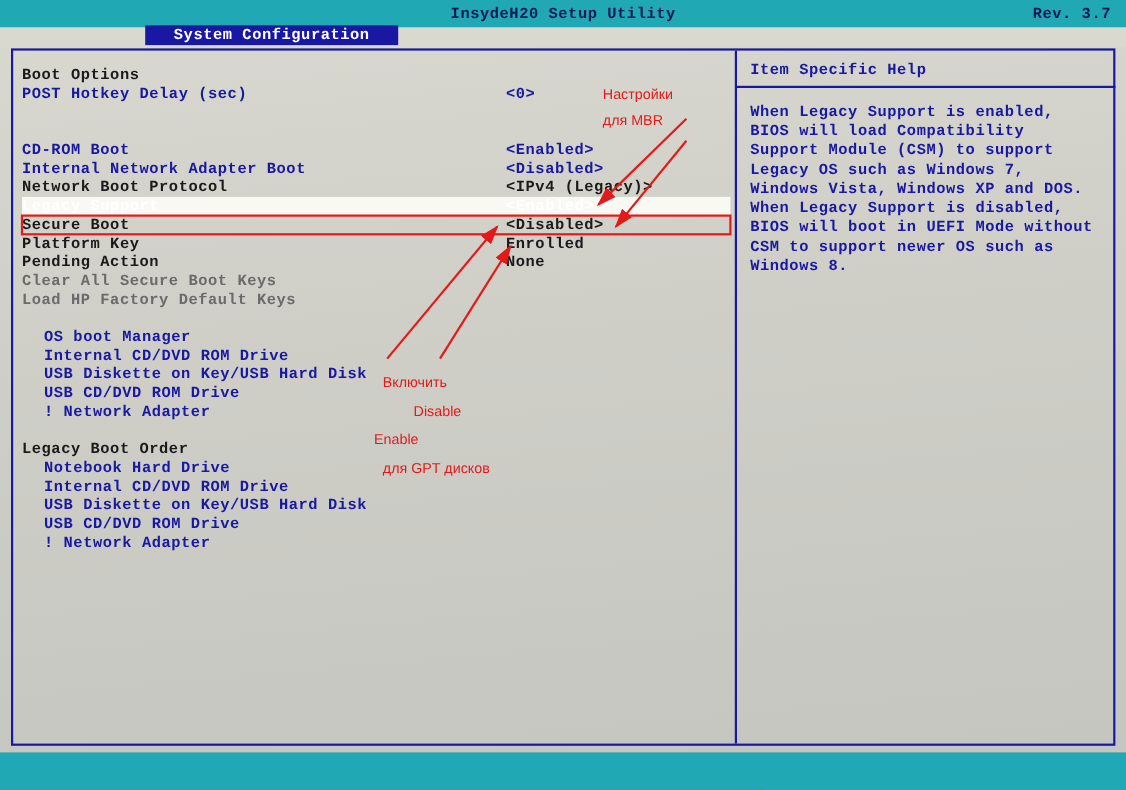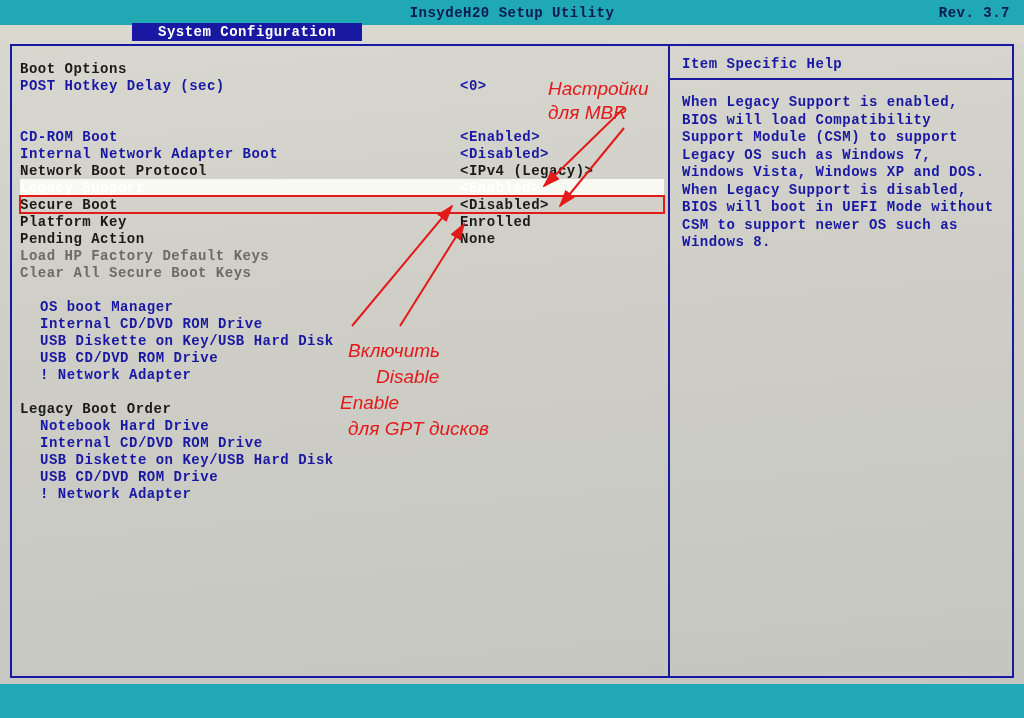--- a/index.html
+++ b/index.html
@@ -71,21 +71,21 @@
   .c-black { color: #1a1a1a; }
   .c-blue  { color: #1818a3; }
   .c-gray  { color: #6b6b6b; }
   .c-white { color: #ffffff; }
   .row.hl { background: #f9f9f4; }
   .row.red-outline { outline: 2px solid #e21a1a; outline-offset: -1px; }
   .indent { padding-left: 20px; }
   .spacer { height: 17px; }
 
   
-  .anno { position: absolute; color: #e21a1a; font-family: Arial, sans-serif; font-weight: normal; font-size: 19px; pointer-events: none; letter-spacing: 0; font-style: italic; }
+  .anno { position: absolute; color: #e21a1a; font-family: Arial, sans-serif; font-weight: normal; font-size: 13px; pointer-events: none; letter-spacing: 0; }
   svg.arrows { position: absolute; top: 0; left: 0; pointer-events: none; }
 
   .bottombar {
     position: absolute;
     left: 0; right: 0; bottom: 0;
     height: 34px;
     background: #20a8b4;
     color: #0b1a55;
     padding: 1px 12px;
     line-height: 16px;
@@ -146,22 +146,22 @@
         <span class="val c-black">&lt;Disabled&gt;</span>
       </div>
       <div class="row">
         <span class="label c-black">Platform Key</span>
         <span class="val c-black">Enrolled</span>
       </div>
       <div class="row">
         <span class="label c-black">Pending Action</span>
         <span class="val c-black">None</span>
       </div>
+      <div class="row"><span class="label c-gray">Clear All Secure Boot Keys</span></div>
       <div class="row"><span class="label c-gray">Load HP Factory Default Keys</span></div>
-      <div class="row"><span class="label c-gray">Clear All Secure Boot Keys</span></div>
 
       <div class="spacer"></div>
 
       <div class="row indent"><span class="c-blue">OS boot Manager</span></div>
       <div class="row indent"><span class="c-blue">Internal CD/DVD ROM Drive</span></div>
       <div class="row indent"><span class="c-blue">USB Diskette on Key/USB Hard Disk</span></div>
       <div class="row indent"><span class="c-blue">USB CD/DVD ROM Drive</span></div>
       <div class="row indent"><span class="c-blue">! Network Adapter</span></div>
 
       <div class="spacer"></div>

